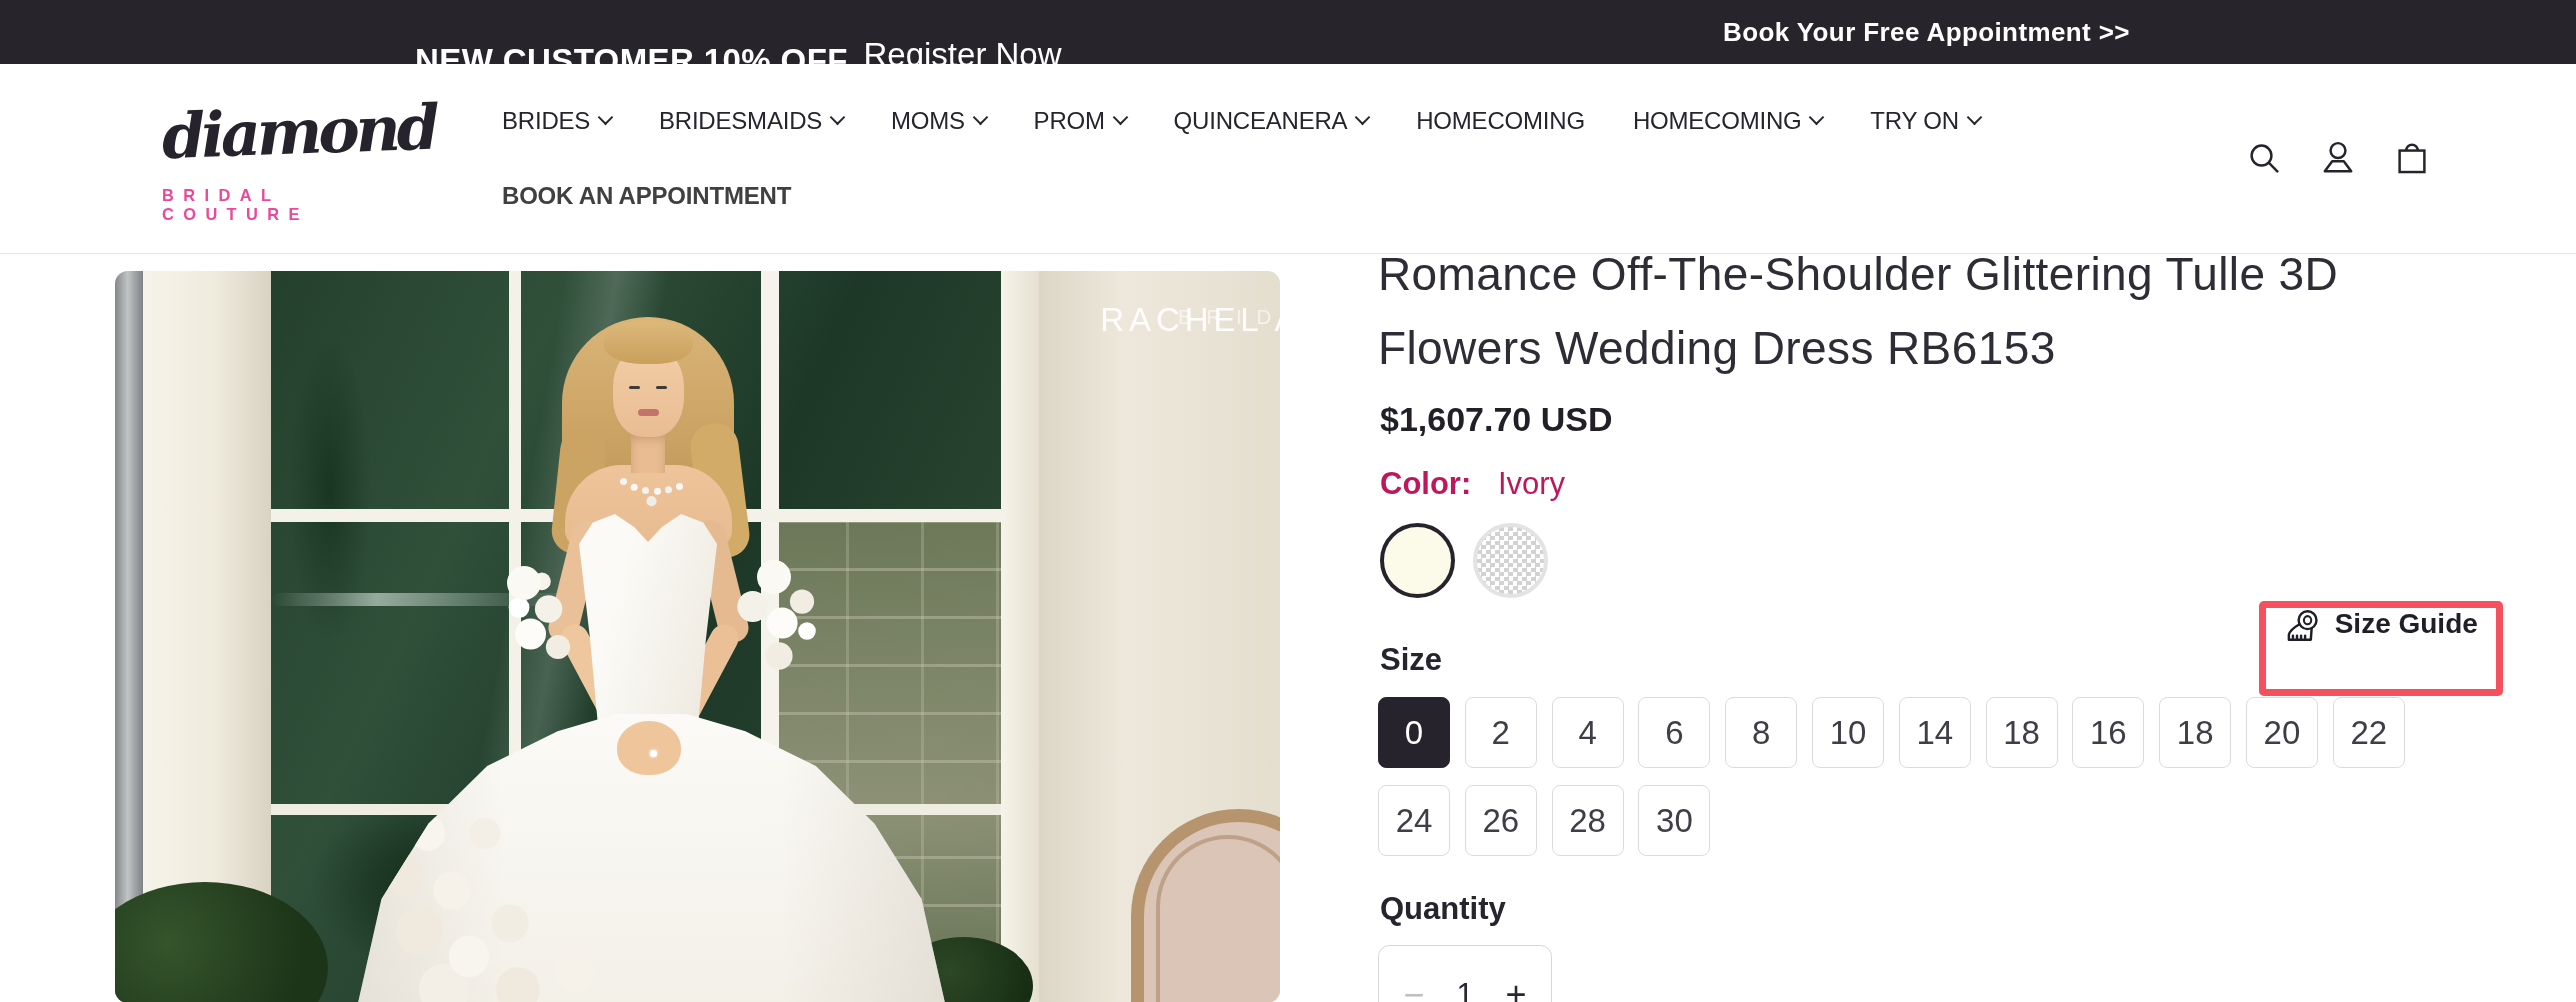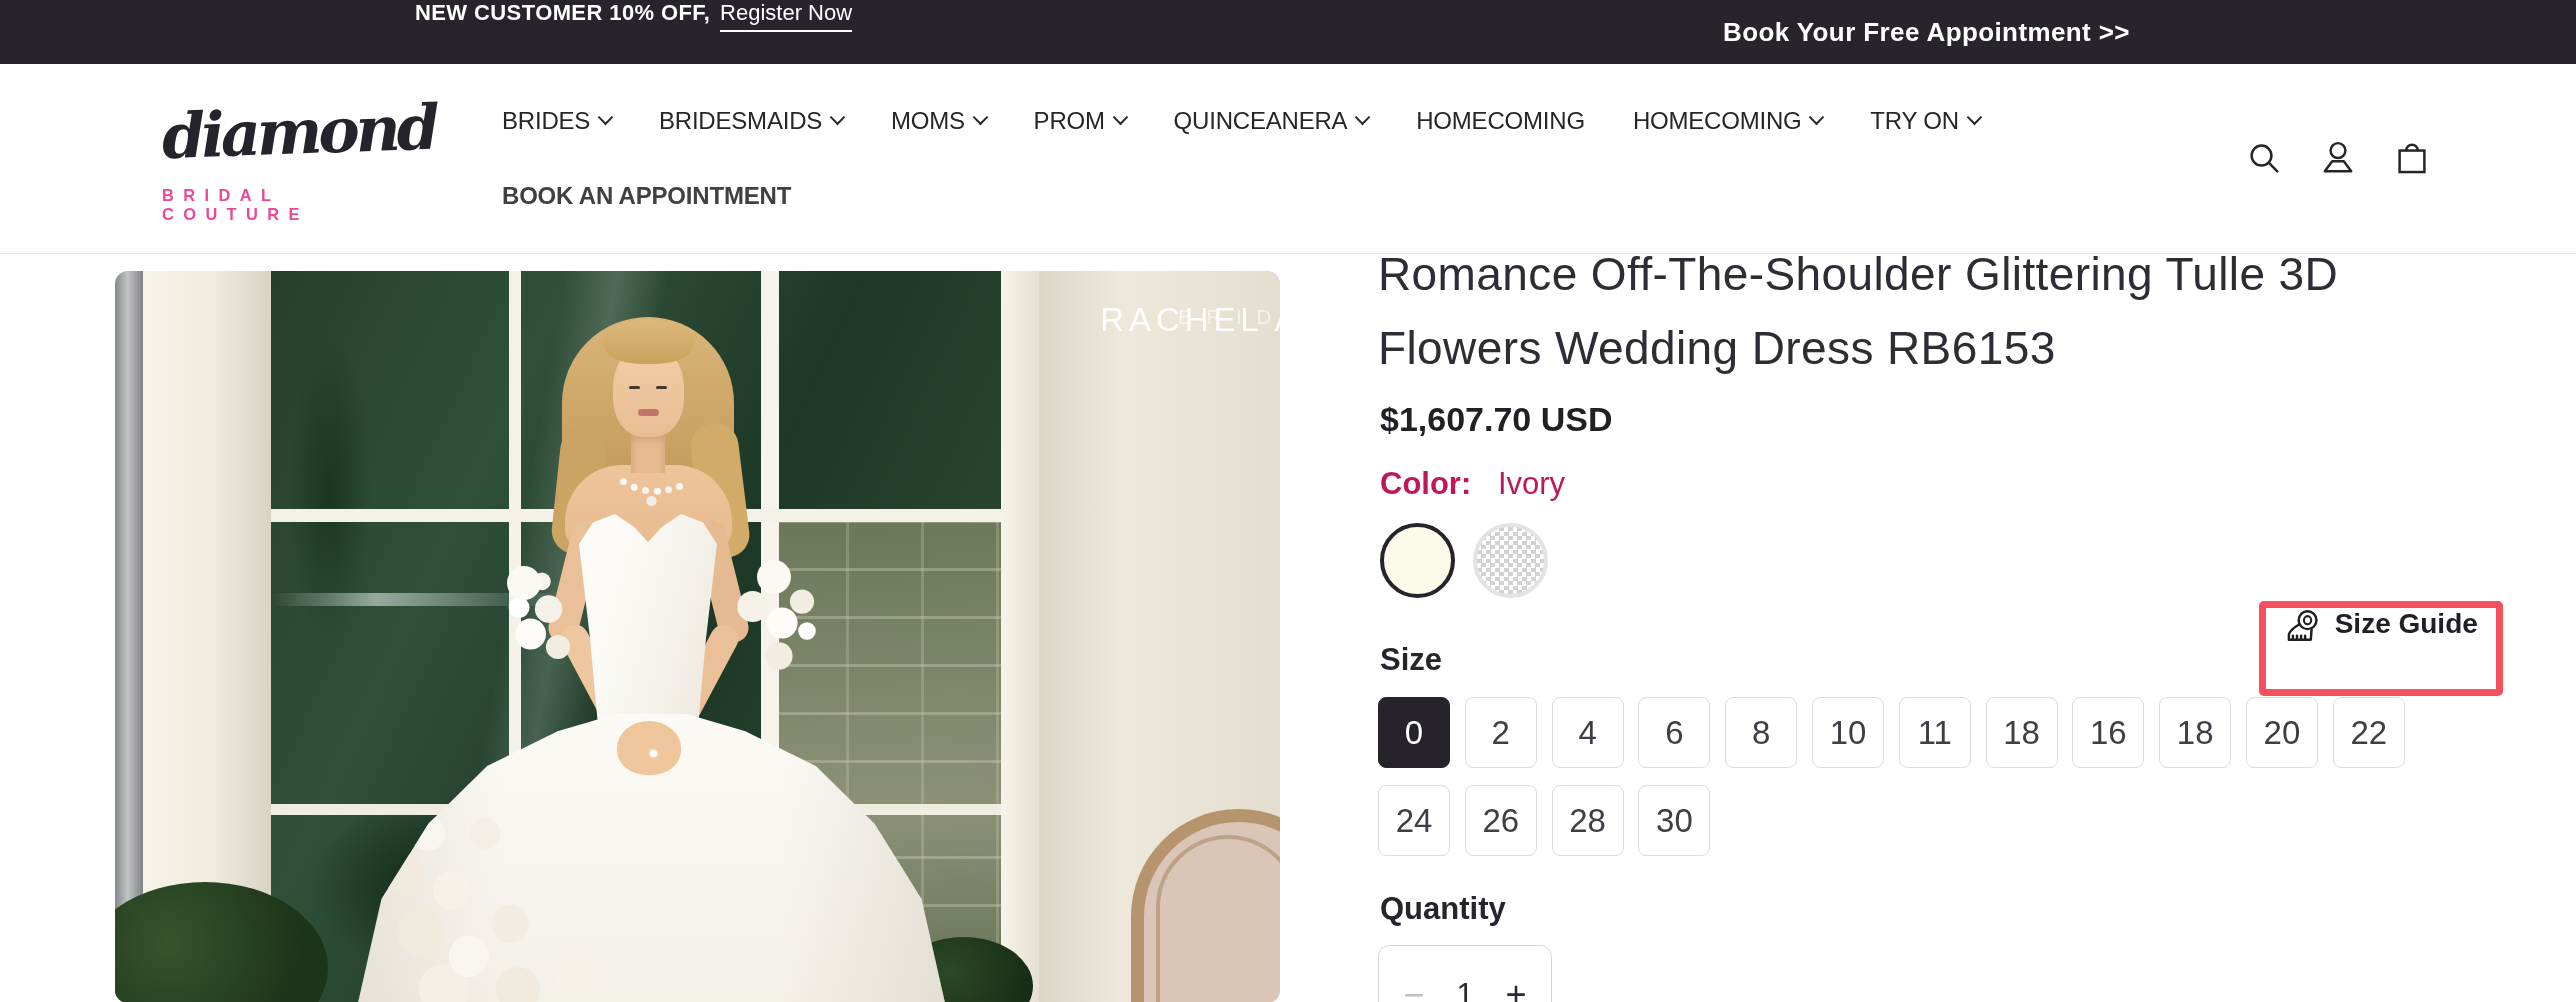--- a/index.html
+++ b/index.html
@@ -4,21 +4,21 @@
 <style>
   html,body{margin:0;padding:0;}
   body{
     width:2576px;height:1003px;position:relative;overflow:hidden;
     background:#ffffff;font-family:"Liberation Sans",sans-serif;
     -webkit-font-smoothing:antialiased;
   }
   
   .banner{position:absolute;left:0;top:0;width:2576px;height:64px;background:var(--banner-bg,#28242B);}
   .banner-ext{position:absolute;left:1277px;top:64px;width:1299px;height:4.9px;background:var(--banner-bg,#28242B);}
-  .banner-left{position:absolute;left:415px;top:0;height:80px;display:flex;align-items:flex-start;color:#fff;font-size:22px;}
+  .banner-left{position:absolute;left:415px;top:0;height:80px;display:flex;align-items:flex-end;color:#fff;font-size:33px;}
   .banner-left b{font-weight:700;letter-spacing:0.4px;}
   .banner-left .reg{margin-left:9.8px;font-weight:400;border-bottom:2.5px solid #fff;padding-bottom:4.1px;cursor:pointer;}
   .banner-right{position:absolute;left:1723px;top:0;height:64px;display:flex;align-items:center;color:#fff;font-size:26px;font-weight:700;letter-spacing:0.4px;cursor:pointer;}
   
   .header{position:absolute;left:0;top:64px;width:2576px;height:189px;background:#fff;border-bottom:1.6px solid var(--header-border,#E7E7E7);}
   .logo{position:absolute;left:162px;top:38px;width:238px;cursor:pointer;}
   .logo-script{font-family:"DejaVu Serif",serif;font-style:italic;font-weight:700;font-size:62px;line-height:62px;letter-spacing:-4.1px;color:#26232C;transform:rotate(-2deg);}
   .logo-sub{margin-top:22px;font-size:16.4px;font-weight:700;letter-spacing:9.4px;color:#ec4899;}
   .nav-row1{position:absolute;left:502px;top:43px;display:flex;gap:48px;align-items:center;}
   .nav-item{display:flex;align-items:center;font-size:24px;font-weight:400;letter-spacing:-0.2px;color:#26242C;cursor:pointer;white-space:nowrap;}
@@ -253,21 +253,21 @@
   <span>Size Guide</span>
 </div>
 
 <div class="sizes-row r1">
   <button class="size-btn selected">0</button>
   <button class="size-btn">2</button>
   <button class="size-btn">4</button>
   <button class="size-btn">6</button>
   <button class="size-btn">8</button>
   <button class="size-btn">10</button>
-  <button class="size-btn">11</button>
+  <button class="size-btn">14</button>
   <button class="size-btn">18</button>
   <button class="size-btn">16</button>
   <button class="size-btn">18</button>
   <button class="size-btn">20</button>
   <button class="size-btn">22</button>
 </div>
 <div class="sizes-row r2">
   <button class="size-btn">24</button>
   <button class="size-btn">26</button>
   <button class="size-btn">28</button>

